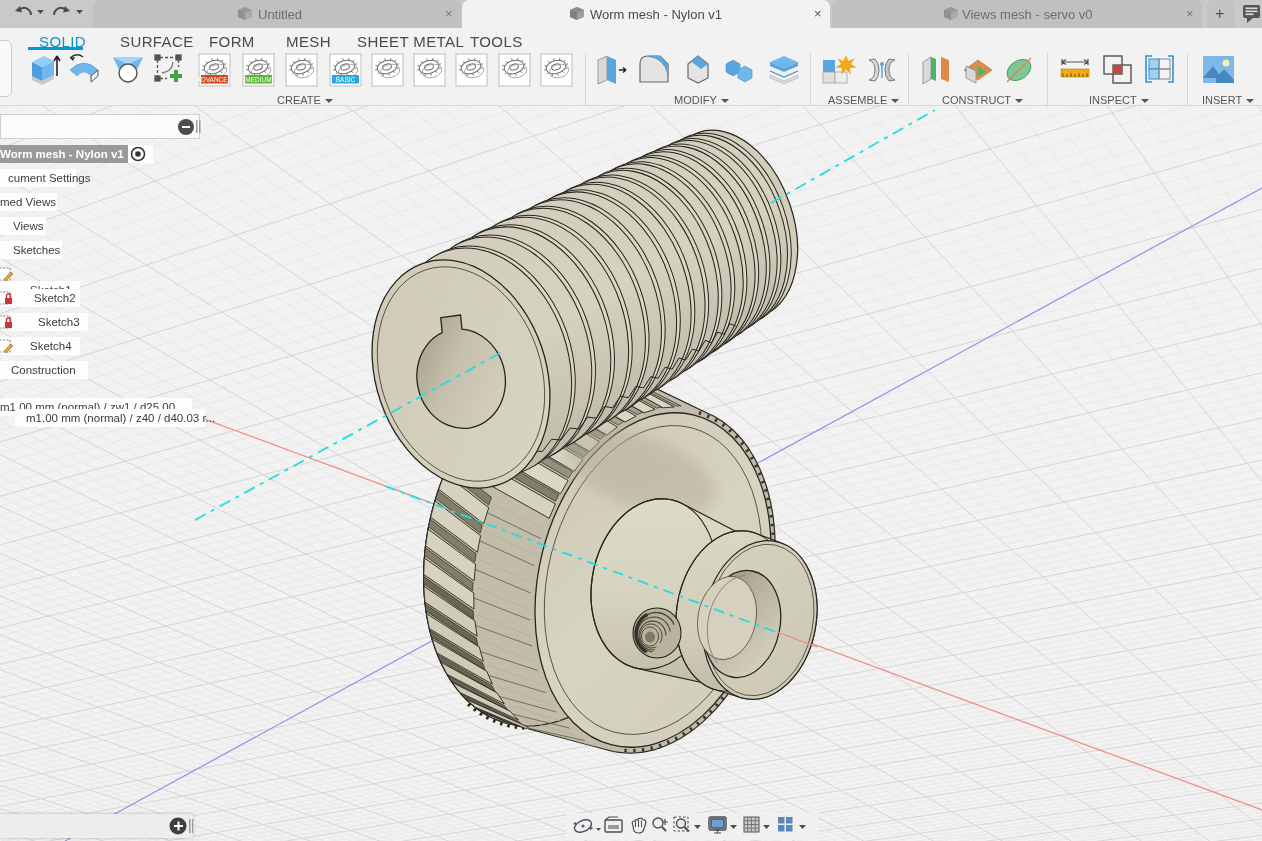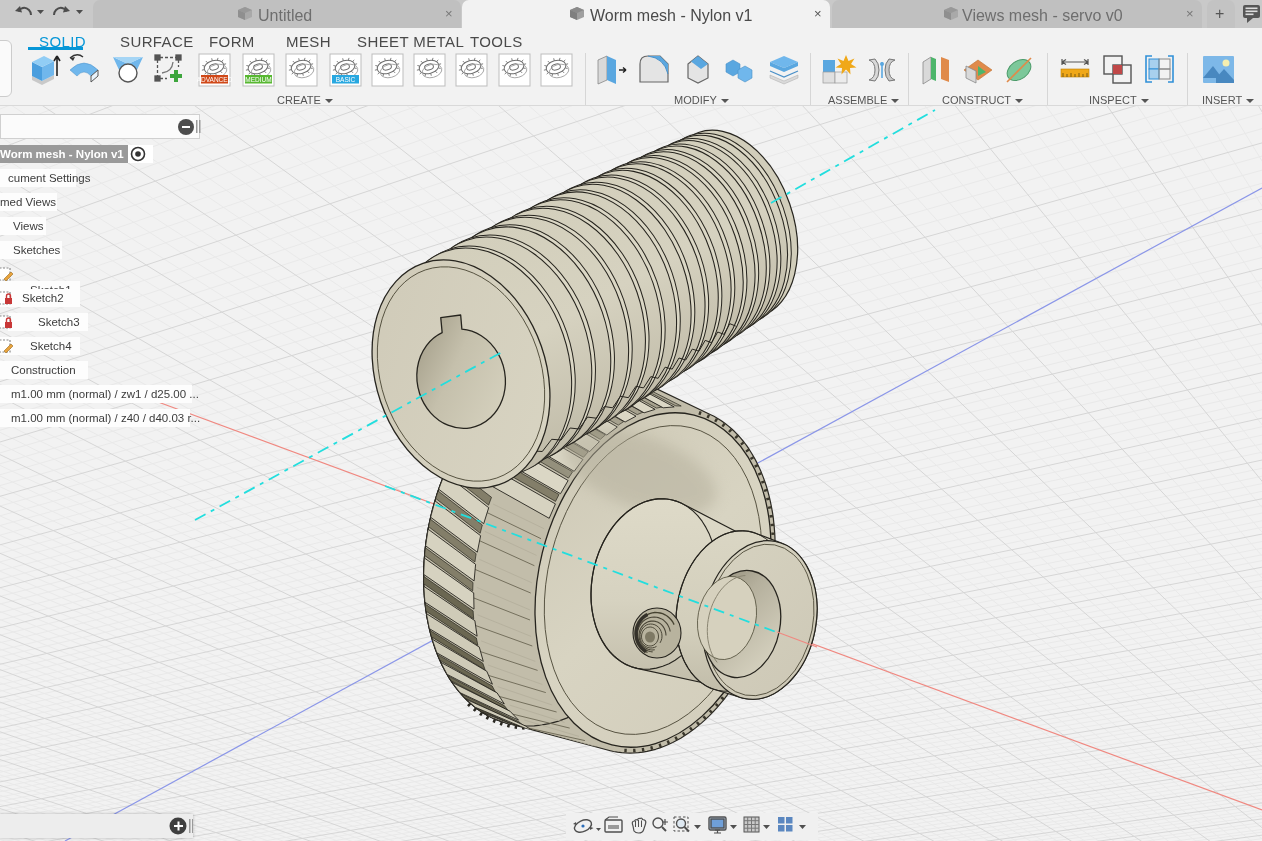--- a/index.html
+++ b/index.html
@@ -1,17 +1,17 @@
 <!DOCTYPE html>
 <html><head><meta charset="utf-8"><style>
 *{margin:0;padding:0;box-sizing:border-box}
 html,body{width:1262px;height:841px;overflow:hidden;font-family:"Liberation Sans",sans-serif;background:#f2f2f2}
 #tabbar{position:absolute;left:0;top:0;width:1262px;height:28px;background:#c9c9c9}
 .tab{position:absolute;top:0;height:28px;border-radius:7px 7px 0 0;background:#c0c0c0}
-.tab .ttext{position:absolute;top:7px;font-size:16px;color:#6e6e6e;white-space:nowrap}
+.tab .ttext{position:absolute;top:7px;font-size:13px;color:#6e6e6e;white-space:nowrap}
 .tab .tx{position:absolute;top:6px;font-size:13px;color:#777}
 #ribbon{position:absolute;left:0;top:28px;width:1262px;height:78px;background:#f2f2f2;border-bottom:1px solid #d9d9d9}
 .rtab{position:absolute;top:5px;font-size:15px;color:#4a4a4a;letter-spacing:.4px}
 .rlabel{position:absolute;top:66px;font-size:11px;color:#555;white-space:nowrap}
 .caret{display:inline-block;width:0;height:0;border-left:4px solid transparent;border-right:4px solid transparent;border-top:4px solid #555;margin-left:4px;vertical-align:middle}
 .sep{position:absolute;top:25px;width:1px;height:52px;background:#d6d6d6}
 #canvas{position:absolute;left:0;top:106px;width:1262px;height:735px;background:#f2f2f2;overflow:hidden}
 .blabel{position:absolute;height:18px;background:#fdfdfd;font-size:11.5px;color:#3c3c3c;white-space:nowrap;line-height:18px}
 </style></head><body>
 <div id="tabbar">
@@ -578,26 +578,26 @@
 <div class="blabel" style="left:0;top:39px;background:#9a9a9a;color:#fff;font-weight:bold;width:128px">Worm mesh - Nylon v1</div>
 <svg style="position:absolute;left:128px;top:39px" width="25" height="18">
       <circle cx="10" cy="9" r="6.5" fill="none" stroke="#333" stroke-width="1.6"></circle>
       <circle cx="10" cy="9" r="2.8" fill="#333"></circle>
     </svg>
 <div class="blabel" style="left:0;top:63px;width:76px;padding-left:8px">cument Settings</div>
 <div class="blabel" style="left:0;top:87px;width:57px;padding-left:0px">med Views</div>
 <div class="blabel" style="left:0;top:111px;width:46px;padding-left:13px">Views</div>
 <div class="blabel" style="left:0;top:135px;width:62px;padding-left:13px">Sketches</div>
 <div class="blabel" style="left:0;top:175px;width:80px;padding-left:30px">Sketch1</div>
-<div class="blabel" style="left:0;top:183px;width:80px;padding-left:22px">Sketch2</div>
+<div class="blabel" style="left:0;top:183px;width:80px;padding-left:34px">Sketch2</div>
 <div class="blabel" style="left:8px;top:207px;width:80px;padding-left:30px">Sketch3</div>
 <div class="blabel" style="left:0;top:231px;width:80px;padding-left:30px">Sketch4</div>
 <div class="blabel" style="left:0;top:255px;width:88px;padding-left:11px">Construction</div>
-<div class="blabel" style="left:0;top:279px;width:192px;padding-left:11px">m1.00 mm (normal) / zw1 / d25.00 ...</div>
-<div class="blabel" style="left:0;top:303px;width:190px;padding-left:11px">m1.00 mm (normal) / z40 / d40.03 r...</div>
+<div class="blabel" style="left:0;top:292px;width:192px;">m1.00 mm (normal) / zw1 / d25.00 ...</div>
+<div class="blabel" style="left:15px;top:303px;width:190px;padding-left:11px">m1.00 mm (normal) / z40 / d40.03 r...</div>
 <svg style="position:absolute;left:0;top:160px" width="15" height="16">
       <rect x="-4" y="2" width="14" height="12" fill="#fff" stroke="#888" stroke-dasharray="2 1.5" stroke-width="1.2"></rect>
       <path d="M4 13 L11 6 L13 8 L6 15 Z" fill="#e8a33d" stroke="#9a6b20" stroke-width=".6"></path>
     </svg>
 <svg style="position:absolute;left:0;top:184px" width="15" height="16">
       <rect x="-4" y="2" width="14" height="12" fill="#fff" stroke="#888" stroke-dasharray="2 1.5" stroke-width="1.2"></rect>
       <rect x="5" y="8" width="7" height="6" fill="#c83737"></rect>
       <path d="M6.5 8 v-2 a2 2 0 0 1 4 0 v2" fill="none" stroke="#c83737" stroke-width="1.4"></path>
     </svg>
 <svg style="position:absolute;left:0;top:208px" width="15" height="16">

